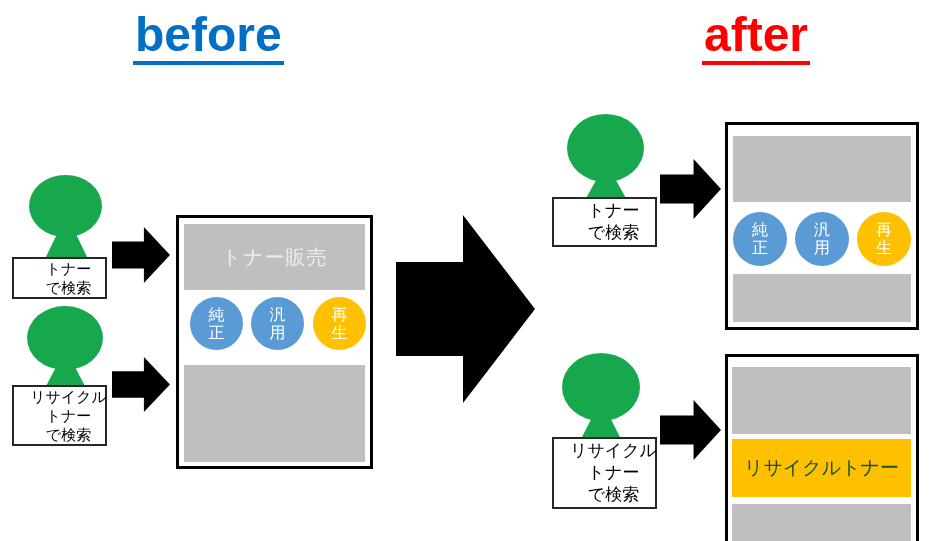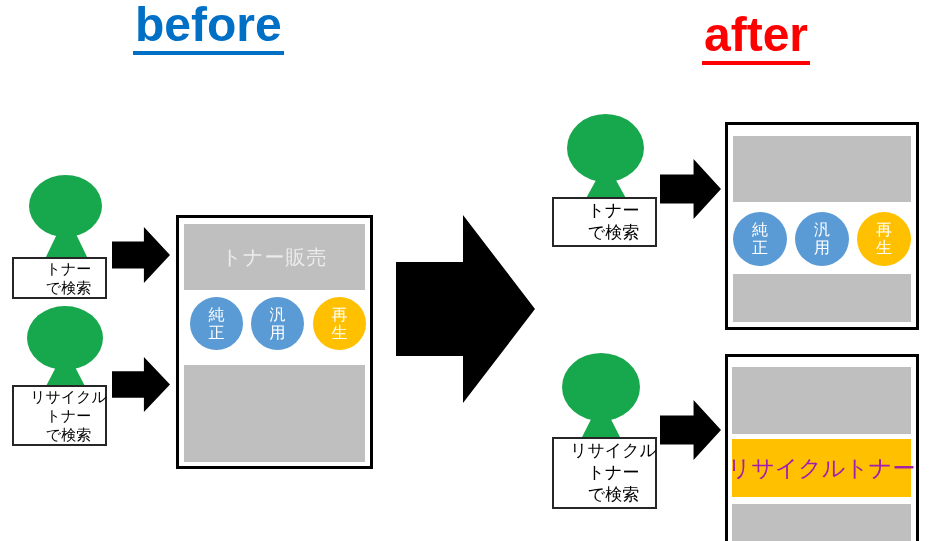--- a/index.html
+++ b/index.html
@@ -5,21 +5,21 @@
   html,body{margin:0;padding:0;background:#fff;}
   .canvas{
     position:relative;width:934px;height:541px;background:#ffffff;overflow:hidden;
     font-family:"Liberation Sans","DejaVu Sans",sans-serif;
   }
   
   .big-title{
     position:absolute;font-size:48px;font-weight:700;line-height:1.05;
     padding:0 2px 1px 2px;border-bottom:4px solid currentColor;letter-spacing:0px;
   }
-  #title-before{left:133px;top:0;color:var(--title-before,#0070C6);}
+  #title-before{left:133px;top:10px;color:var(--title-before,#0070C6);}
   #title-after{left:702px;top:10px;color:var(--title-after,#FF0000);}
   
   .person{position:absolute;z-index:1;}
   .person .head{position:absolute;background:var(--person-green,#17A74C);border-radius:50%;}
   .person .pbody{position:absolute;background:var(--person-green,#17A74C);
     clip-path:polygon(30% 0,70% 0,100% 100%,0 100%);}
   
   .qlabel{
     position:absolute;z-index:2;background:#fff;border:2px solid #262626;
     display:flex;flex-direction:column;align-items:center;justify-content:center;
@@ -41,21 +41,21 @@
     position:absolute;background:#fff;border:3px solid #000;box-sizing:border-box;margin-top:32px;
   }
   .gray-bar{
     position:absolute;background:var(--panel-gray,#BFBFBF);
     display:flex;align-items:center;justify-content:center;
     color:#ECECEC;font-size:20px;letter-spacing:1px;white-space:nowrap;
   }
   .banner{
     position:absolute;background:var(--circle-orange,#FFC000);
     display:flex;align-items:center;justify-content:center;
-    color:#a21caf;font-size:23px;white-space:nowrap;
+    color:#14532d;font-size:19px;white-space:nowrap;
   }
   .circle{
     position:absolute;border-radius:50%;display:flex;align-items:center;justify-content:center;
     color:#fff;font-size:16px;line-height:1.12;
   }
   .circle.blue{background:var(--circle-blue,#5B9BD5);}
   .circle.orange{background:var(--circle-orange,#FFC000);}
   .circle span{display:block;width:1.1em;word-break:break-all;text-align:center;}
 </style>
 </head>

